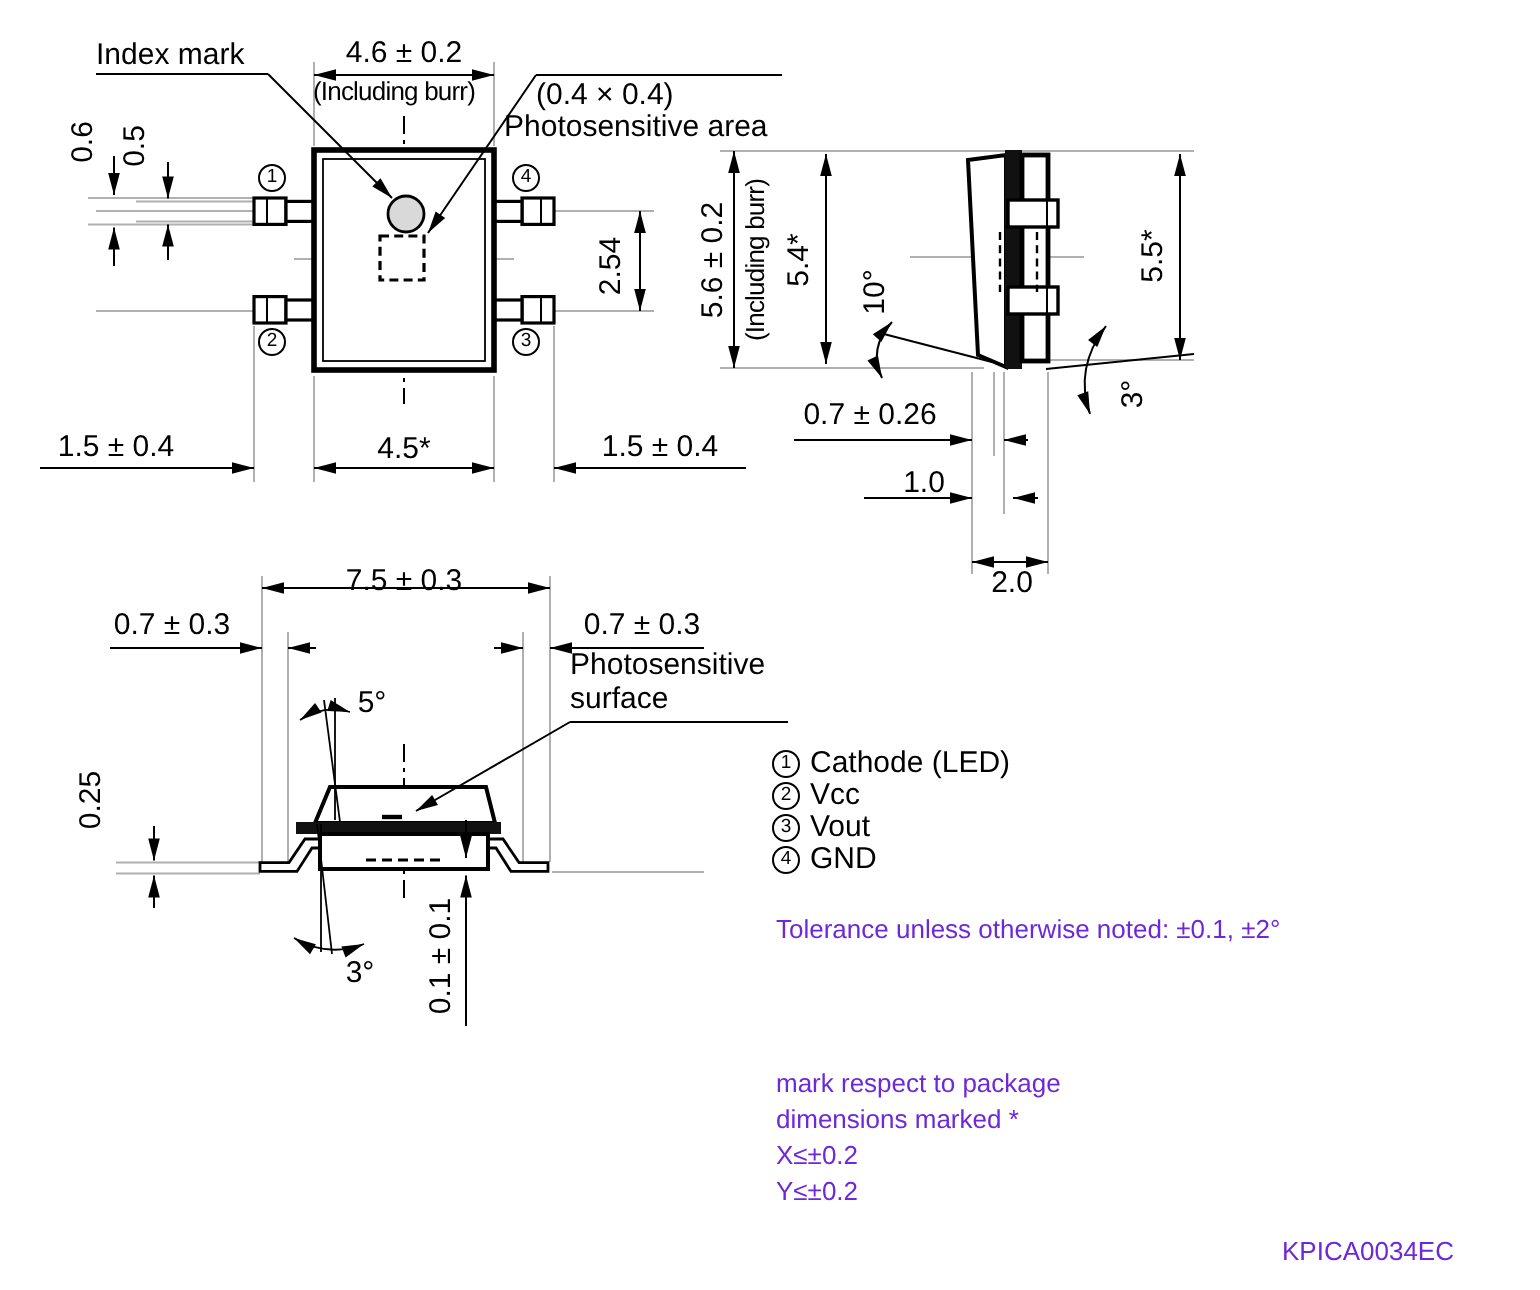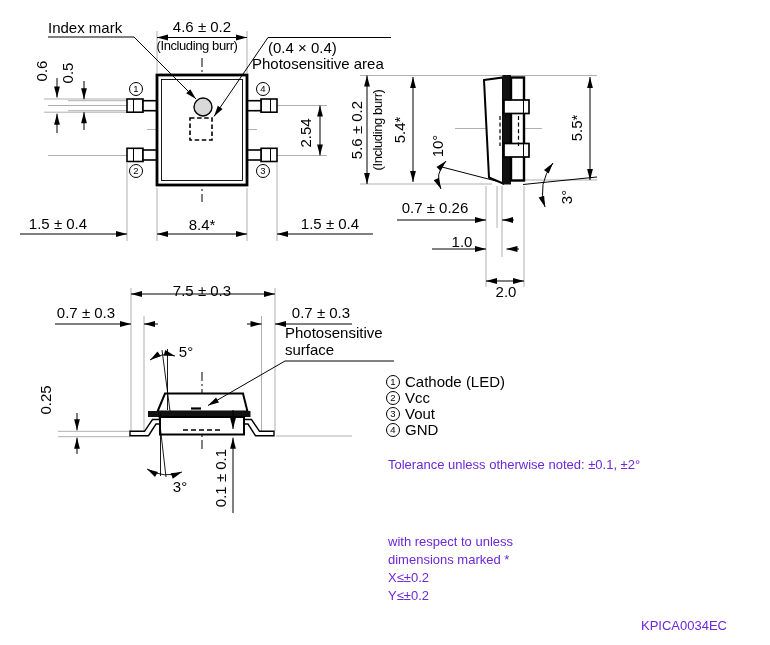--- a/index.html
+++ b/index.html
@@ -188,21 +188,21 @@
 
 <div class="lbl" style="left:48px; top:20px;">Index mark</div>
 <div class="lbl c" style="left:202px; top:27px;">4.6 ± 0.2</div>
 <div class="lbl c small" style="left:197px; top:46px;">(Including burr)</div>
 <div class="lbl" style="left:252px; top:20px;margin-top:36px;">Photosensitive area</div>
 <div class="lbl" style="left:268px; top:40px;">(0.4 × 0.4)</div>
 <div class="lbl r" style="left:42px; top:71px;">0.6</div>
 <div class="lbl r" style="left:68px; top:73px;">0.5</div>
 <div class="lbl r" style="left:306px; top:133px;">2.54</div>
 <div class="lbl c" style="left:58px; top:224px;">1.5 ± 0.4</div>
-<div class="lbl c" style="left:202px; top:225px;">8.4*</div>
+<div class="lbl c" style="left:202px; top:225px;">4.5*</div>
 <div class="lbl c" style="left:330px; top:224px;">1.5 ± 0.4</div>
 <div class="pinc" style="left:136px; top:89px;">1</div>
 <div class="pinc" style="left:136px; top:171px;">2</div>
 <div class="pinc" style="left:263px; top:171px;">3</div>
 <div class="pinc" style="left:263px; top:89px;">4</div>
 
 <div class="lbl r" style="left:357px; top:130px;">5.6 ± 0.2</div>
 <div class="lbl r small" style="left:378px; top:130px;">(Including burr)</div>
 <div class="lbl r" style="left:400px; top:130px;">5.4*</div>
 <div class="lbl r" style="left:438px; top:146px;">10°</div>
@@ -233,19 +233,19 @@
 <div class="legend-row" style="left:386px; top:405px;">
   <span class="num">3</span>
   <span>Vout</span>
 </div>
 <div class="legend-row" style="left:386px; top:421px;">
   <span class="num">4</span>
   <span>GND</span>
 </div>
 
 <div class="note" style="left:388px; top:457px;">Tolerance unless otherwise noted: ±0.1, ±2°</div>
-<div class="note" style="left:388px; top:534px;">with respect to unless</div>
+<div class="note" style="left:388px; top:534px;">mark respect to package</div>
 <div class="note" style="left:388px; top:552px;">dimensions marked *</div>
 <div class="note" style="left:388px; top:570px;">X≤±0.2</div>
 <div class="note" style="left:388px; top:588px;">Y≤±0.2</div>
 <div class="note" style="left:627px; top:618px; width:100px; text-align:right;">KPICA0034EC</div>
 
 </div>
 
 </body></html>

